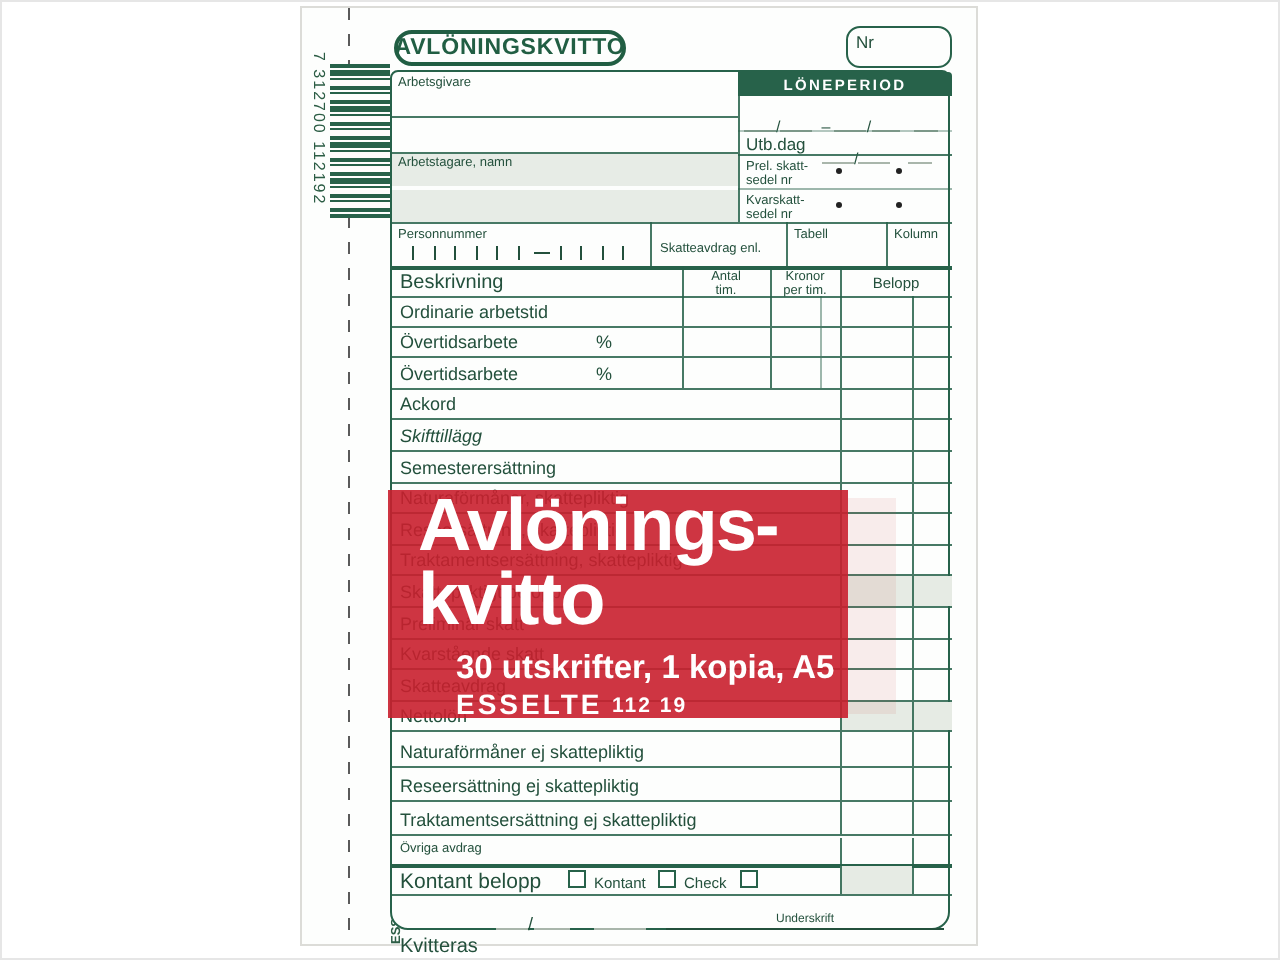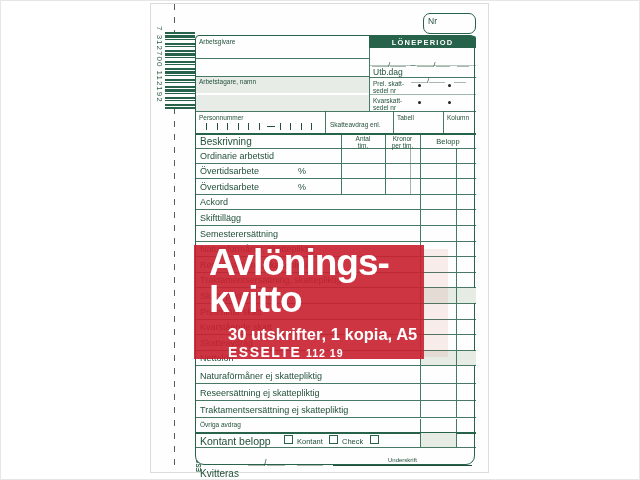--- a/index.html
+++ b/index.html
@@ -86,20 +86,21 @@
 <div class="stage">
 
   <div class="paper">
 
     <div class="perforation"></div>
 
     <div class="barcode-bars"></div>
     <div class="barcode-digits">7 312700 112192</div>
     <div class="stub-imprint">ESSELTE    112 19    © Copyright    Gd</div>
 
+    <div class="title-pill">AVLÖNINGSKVITTO</div>
 
     <div class="nr-box">
       <span>Nr</span>
     </div>
 
     <div class="ftable">
 
       <div class="abs lbl-xs" style="left:3px;top:2px;">Arbetsgivare</div>
       <div class="hl" style="left:0;top:22px;width:173px;"></div>
       <div class="hl" style="left:0;top:40px;width:173px;"></div>
@@ -193,21 +194,21 @@
             <div class="vl" style="left: 189px; top: 0px; height: 100%;"></div>
             <div class="vl vl-thin" style="left: 214px; top: 0px; height: 100%;"></div>
             <div class="vl" style="left: 224px; top: 0px; height: 100%;"></div>
             <div class="vl" style="left: 260px; top: 0px; height: 100%;"></div>
           </div>
           <div class="brow" style="height: 15.6px;">
             <span class="rlabel">Ackord</span>
             <div class="vl" style="left: 224px; top: 0px; height: 100%;"></div>
             <div class="vl" style="left: 260px; top: 0px; height: 100%;"></div>
           </div>
-          <div class="brow" style="height: 15.6px;">
+          <div class="brow" style="height: 15.6px; font-style: italic;">
             <span class="rlabel">Skifttillägg</span>
             <div class="vl" style="left: 224px; top: 0px; height: 100%;"></div>
             <div class="vl" style="left: 260px; top: 0px; height: 100%;"></div>
           </div>
           <div class="brow" style="height: 15.6px;">
             <span class="rlabel">Semesterersättning</span>
             <div class="vl" style="left: 224px; top: 0px; height: 100%;"></div>
             <div class="vl" style="left: 260px; top: 0px; height: 100%;"></div>
           </div>
           <div class="brow" style="height: 15.6px;">

